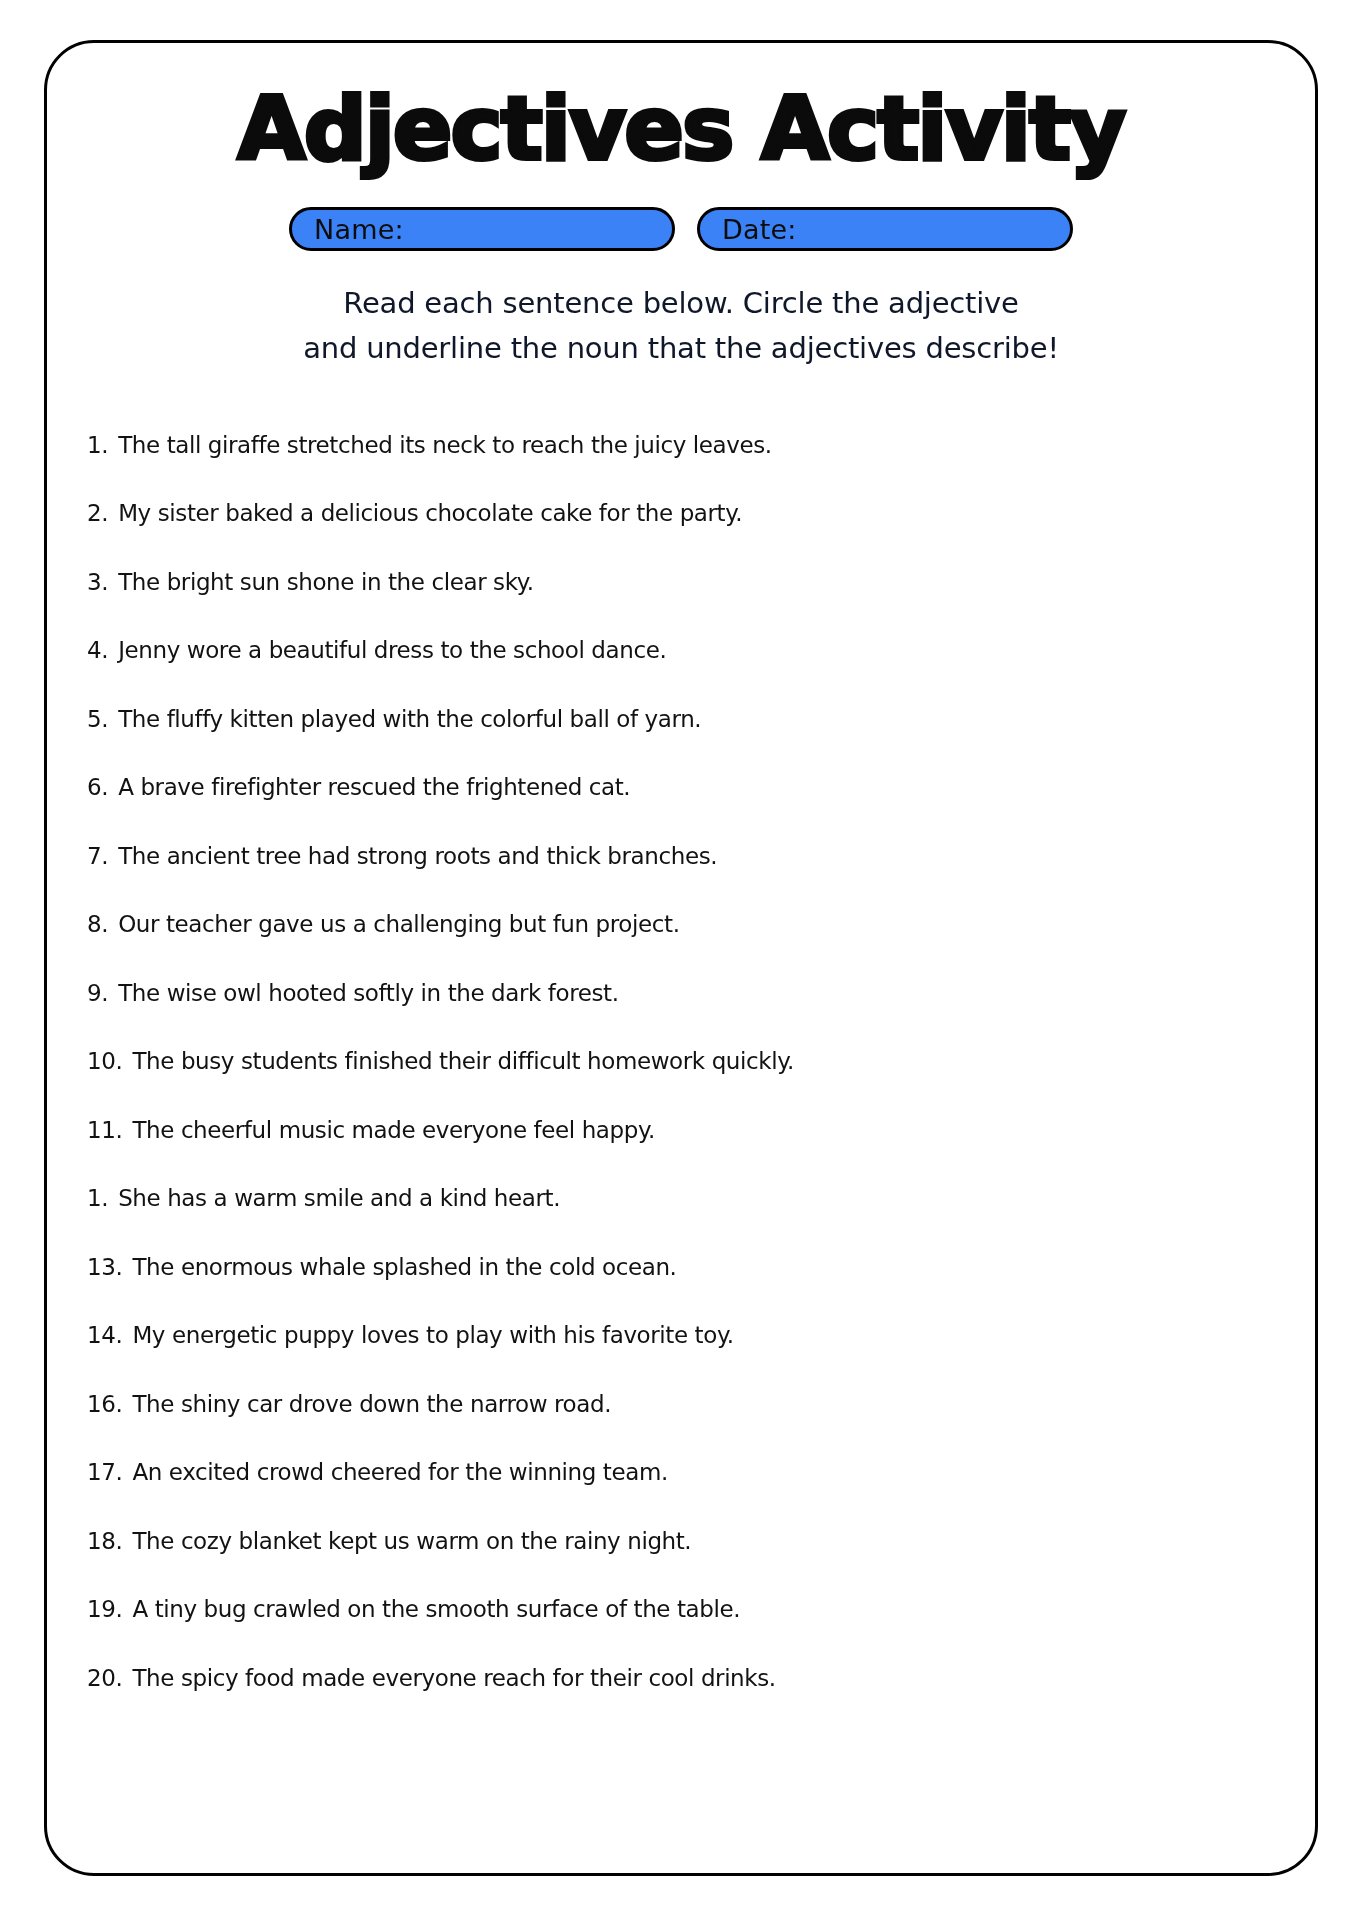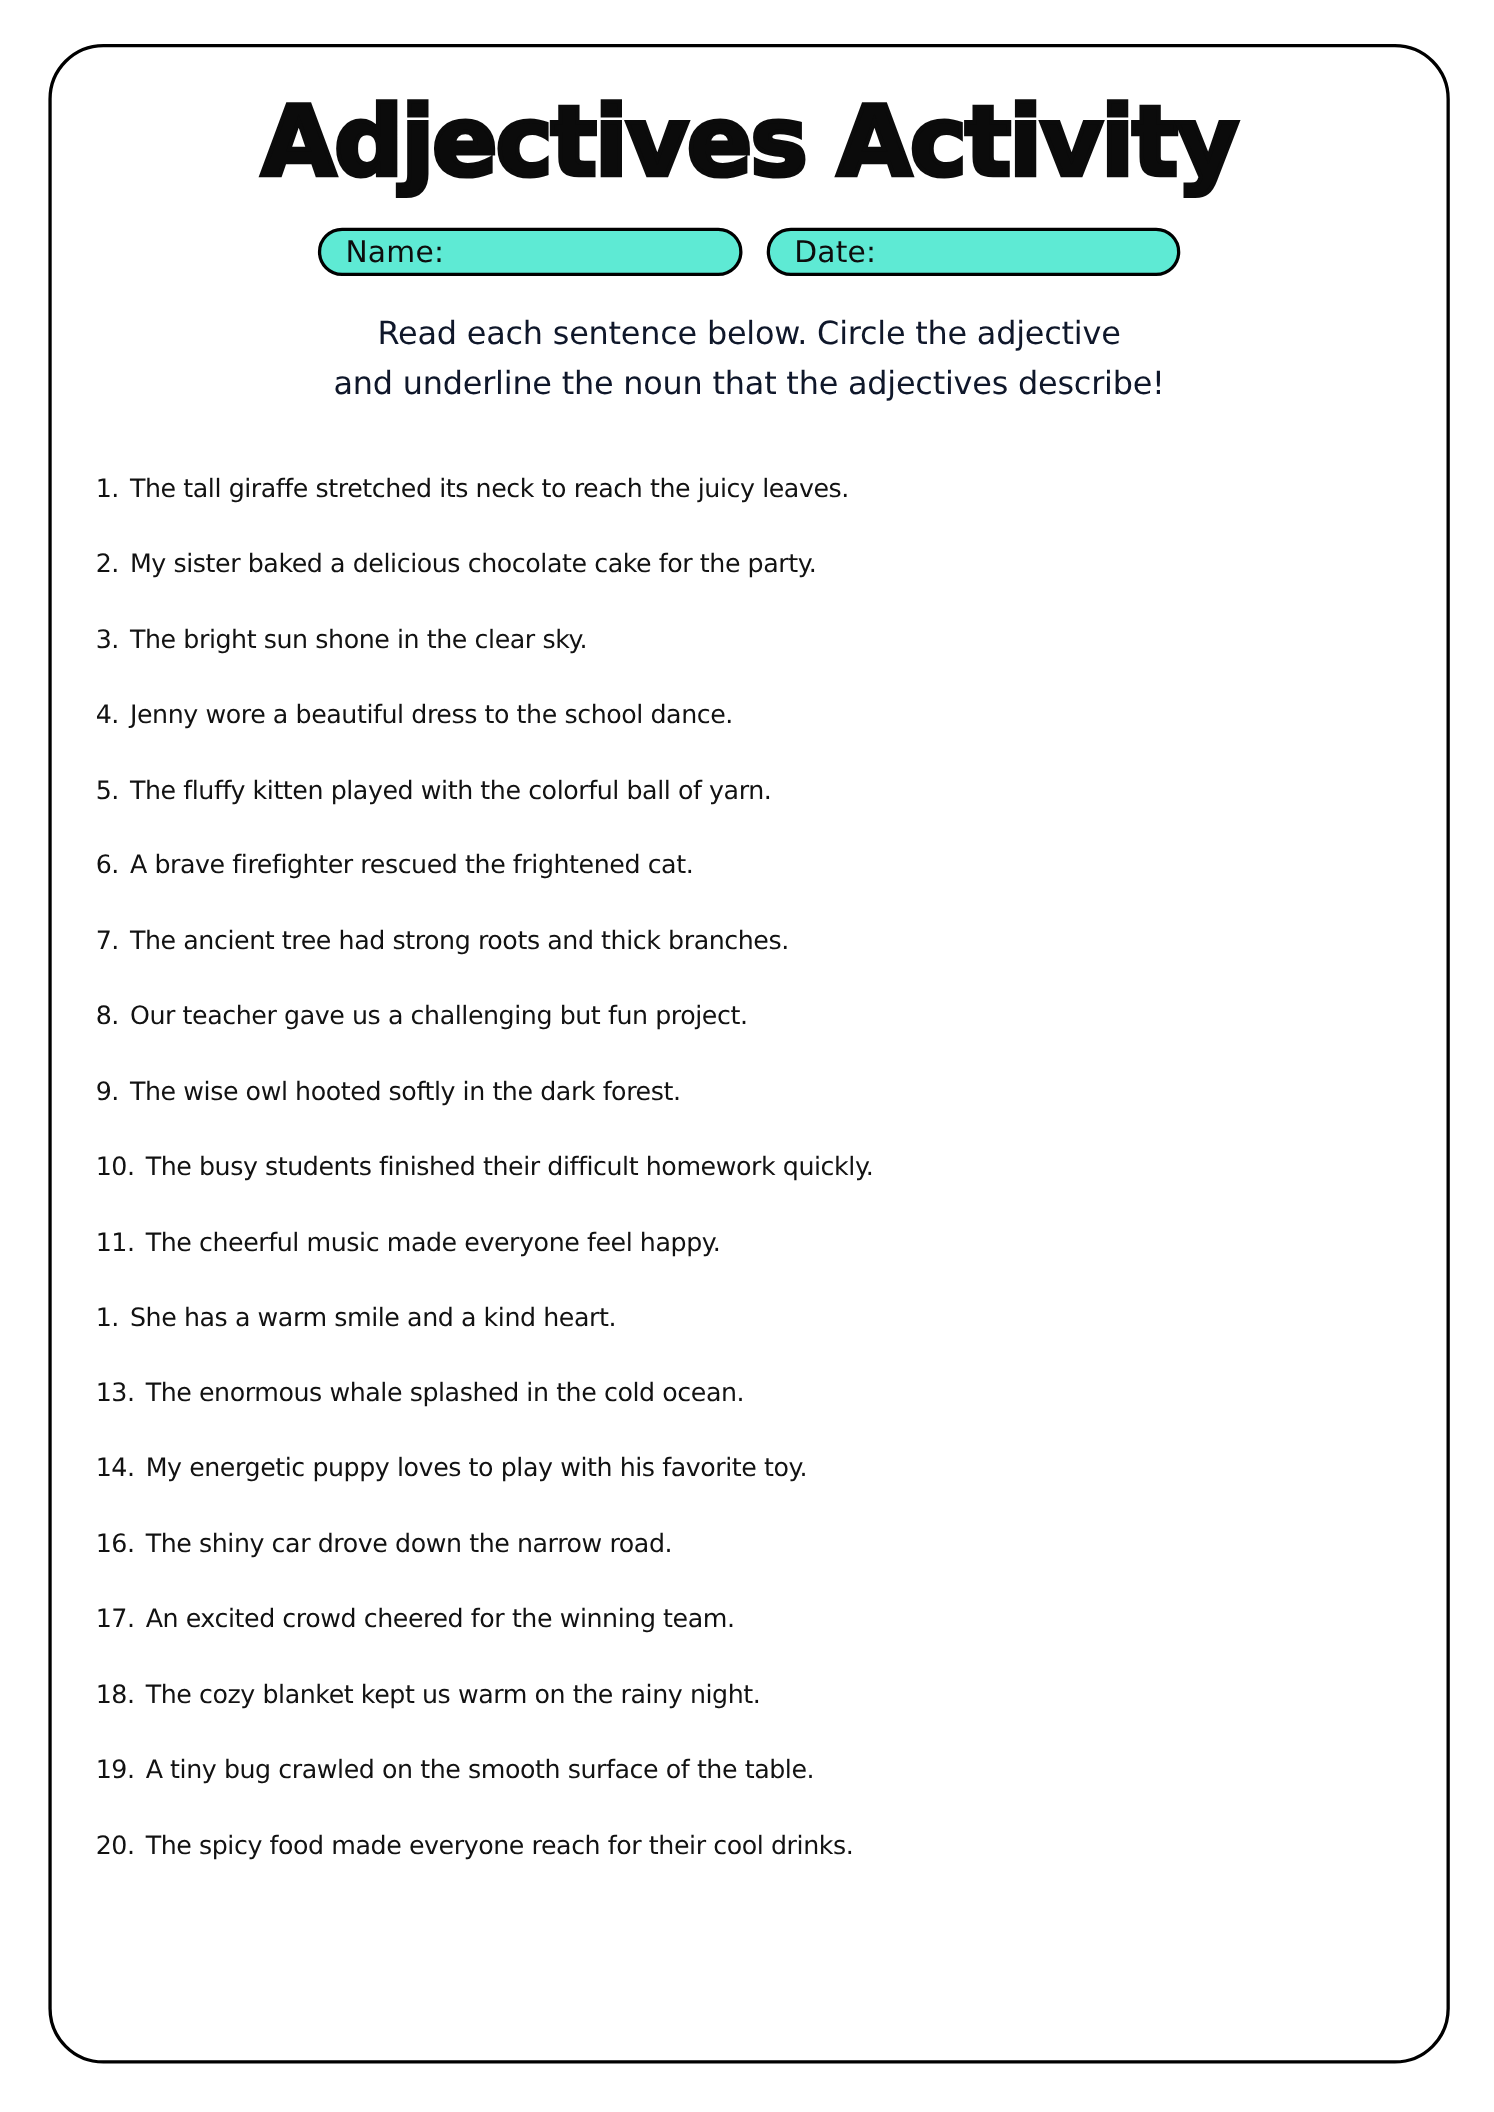--- a/index.html
+++ b/index.html
@@ -47,21 +47,21 @@
     gap: 22px;
   }
   .pill {
     height: 44px;
     border: 3px solid #000000;
     border-radius: 24px;
     box-sizing: border-box;
     display: flex;
     align-items: center;
     padding-left: 22px;
-    background: #5eead4;
+    background: #3b82f6;
   }
   .pill.name { width: 386px; }
   .pill.date { width: 376px; text-align: center; }
   .pill .label {
     font-size: 27px;
     color: #0d0d0d;
     letter-spacing: 0.2px;
   }
   .pill .write-line {
     flex: 1;

